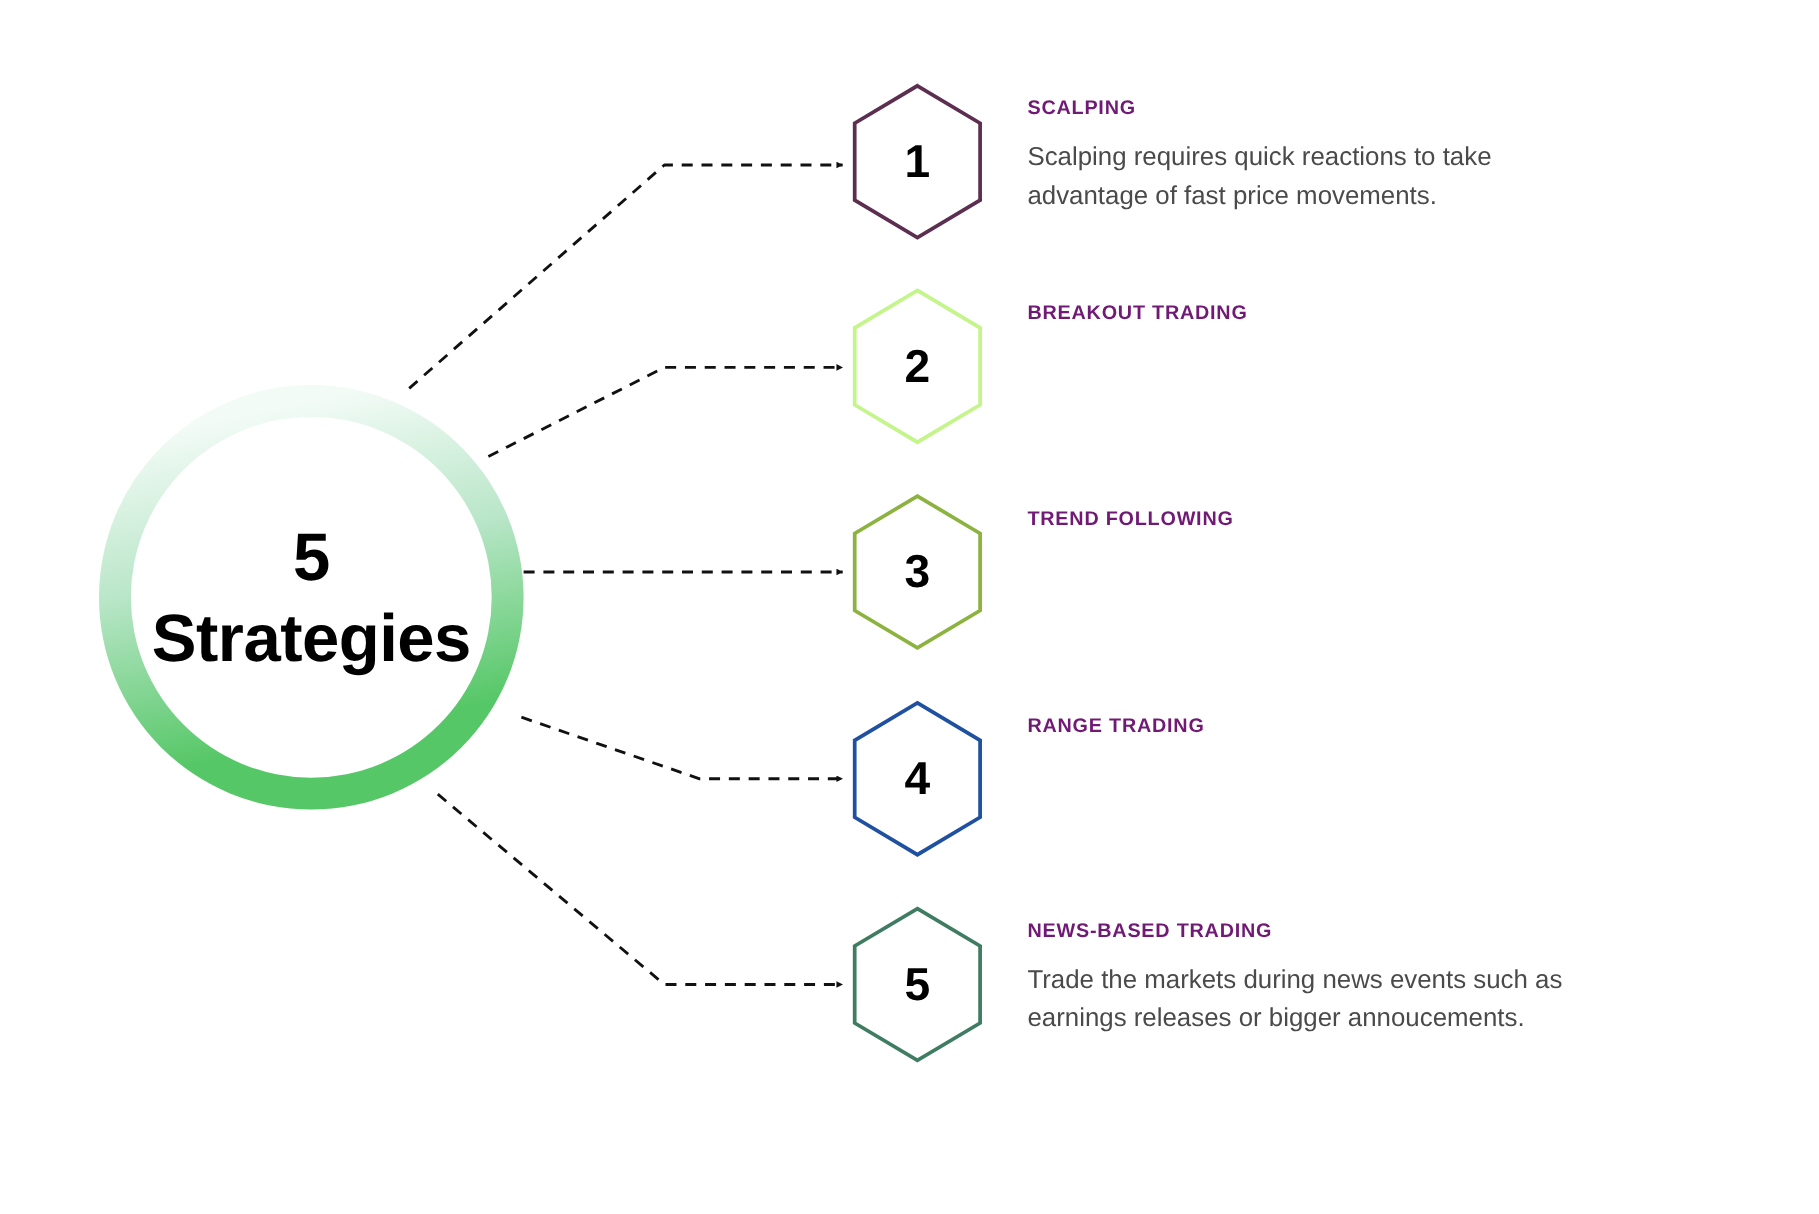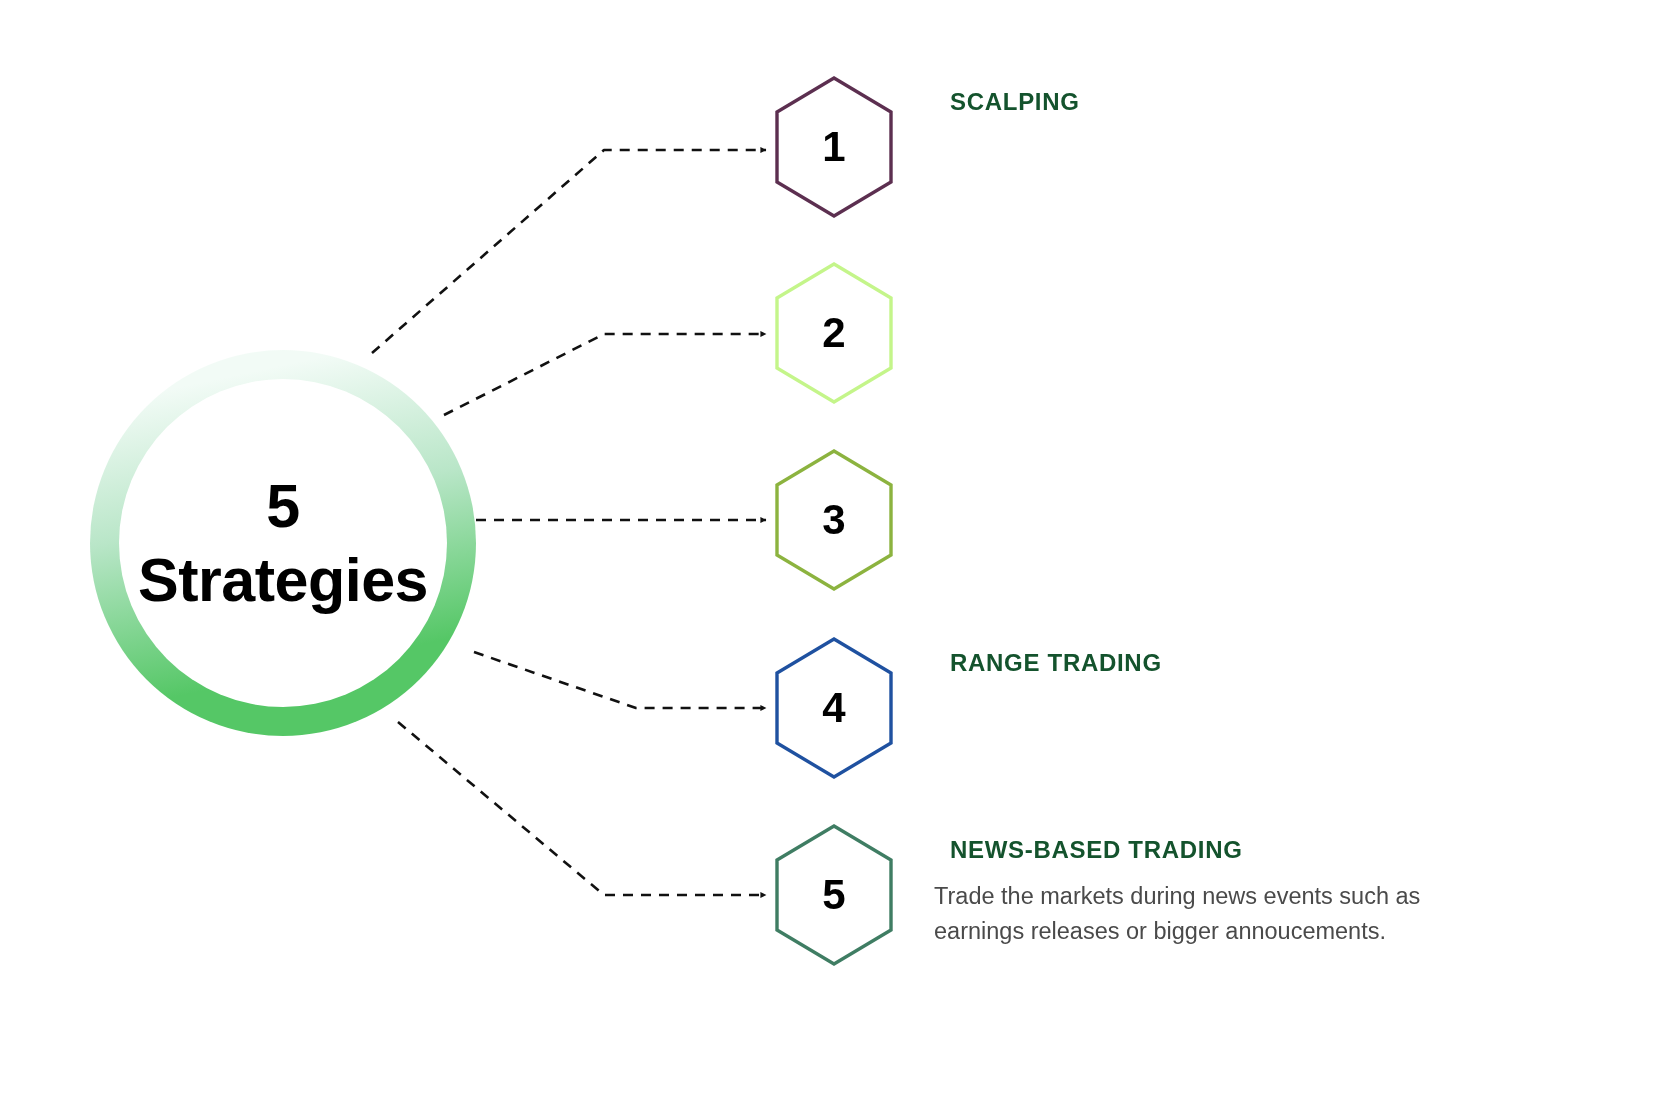--- a/index.html
+++ b/index.html
@@ -96,25 +96,25 @@
     color: #000000;
     line-height: 1;
     z-index: 2;
   }
   .row-text {
     padding-left: 36px;
     padding-top: 15px;
     flex: 1 1 auto;
   }
   .row-title {
-    font-size: 24px;
+    font-size: 18px;
     font-weight: 700;
-    color: #14532d;
+    color: #701a75;
     letter-spacing: 0.7px;
-    margin: 0 0 16px 16px;
+    margin: 0 0 16px 0;
     line-height: 1.1;
   }
   .row-desc {
     font-size: 23.5px;
     font-weight: 400;
     color: #4a4a4a;
     line-height: 1.48;
     margin: 0;
     max-width: 530px;
   }
@@ -149,42 +149,45 @@
 
   <div class="row" id="row-0" style="top:74px">
     <div class="hex-wrap">
       <svg class="hex-svg" viewBox="0 0 128 146">
         <polygon points="64,4 121,38 121,108 64,142 7,108 7,38" fill="none" stroke-width="3.4" stroke="#5c2f50"></polygon>
       </svg>
       <span class="hex-num">1</span>
     </div>
     <div class="row-text">
       <h3 class="row-title">SCALPING</h3>
+      <p class="row-desc">Scalping requires quick reactions to take advantage of fast price movements.</p>
     </div>
   </div>
 
   <div class="row" id="row-1" style="top:260px">
     <div class="hex-wrap">
       <svg class="hex-svg" viewBox="0 0 128 146">
         <polygon points="64,4 121,38 121,108 64,142 7,108 7,38" fill="none" stroke-width="3.4" stroke="#c4f58a"></polygon>
       </svg>
       <span class="hex-num">2</span>
     </div>
     <div class="row-text">
+      <h3 class="row-title">BREAKOUT TRADING</h3>
     </div>
   </div>
 
   <div class="row" id="row-2" style="top:447px">
     <div class="hex-wrap">
       <svg class="hex-svg" viewBox="0 0 128 146">
         <polygon points="64,4 121,38 121,108 64,142 7,108 7,38" fill="none" stroke-width="3.4" stroke="#8cb33f"></polygon>
       </svg>
       <span class="hex-num">3</span>
     </div>
     <div class="row-text">
+      <h3 class="row-title">TREND FOLLOWING</h3>
     </div>
   </div>
 
   <div class="row" id="row-3" style="top:635px">
     <div class="hex-wrap">
       <svg class="hex-svg" viewBox="0 0 128 146">
         <polygon points="64,4 121,38 121,108 64,142 7,108 7,38" fill="none" stroke-width="3.4" stroke="#1f51a0"></polygon>
       </svg>
       <span class="hex-num">4</span>
     </div>

